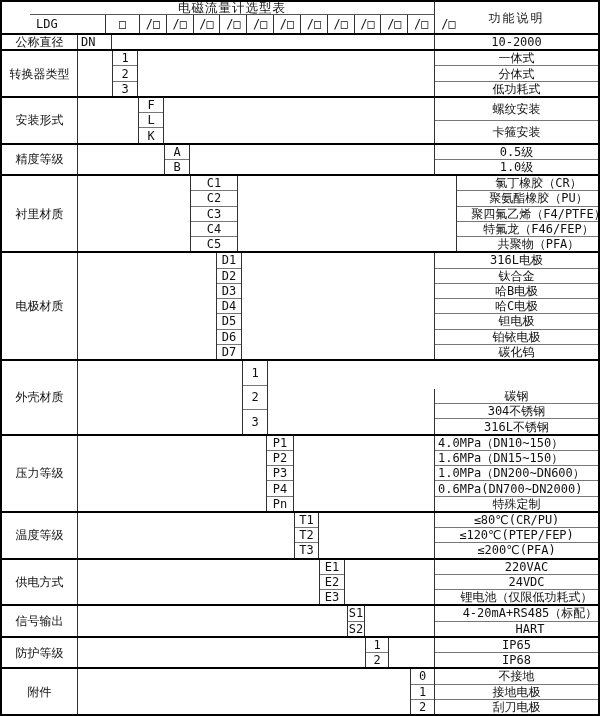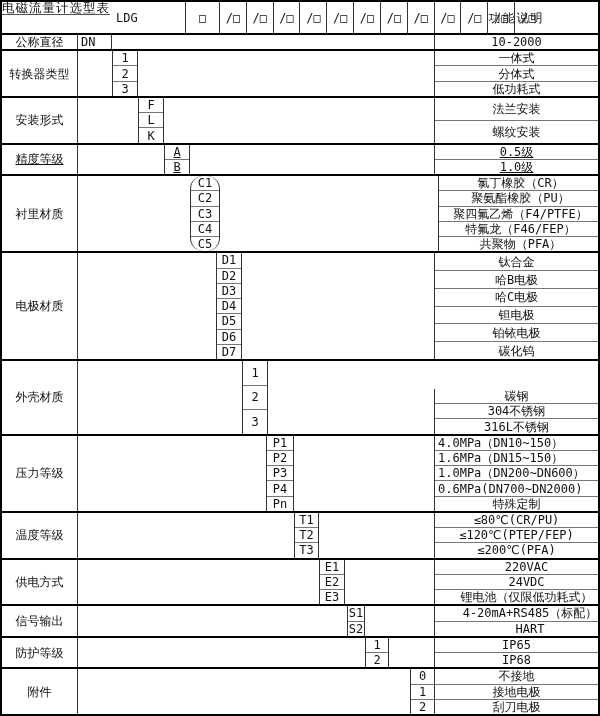--- a/index.html
+++ b/index.html
@@ -10,21 +10,21 @@
     border:2px solid #000;
     background:#fff;
     color:#111;
     font-family:"DejaVu Sans Mono","DejaVu Sans",sans-serif;
     font-size:12px;
     line-height:1;
     overflow:hidden;
   }
   .tbl *{box-sizing:border-box;flex-shrink:0;}
   .head-block{display:flex;height:33px;border-bottom:2px solid #000;}
-  .head-left{width:432px;display:flex;flex-direction:row;}
+  .head-left{width:432px;display:flex;flex-direction:column;padding-left:28px;}
   .title-row{height:13px;border-bottom:1px solid #555;display:flex;align-items:center;justify-content:center;font-size:12.5px;letter-spacing:1px;}
   .ldg-row{flex:1;display:flex;}
   .func-head{flex:1;border-left:1px solid #333;display:flex;align-items:center;justify-content:center;letter-spacing:2px;}
   .groups{display:flex;flex-direction:column;height:679px;}
   .grp{display:flex;border-bottom:2px solid #000;min-height:0;}
   .grp:last-child{border-bottom:none;}
   .cell{display:flex;align-items:center;justify-content:center;min-height:0;}
   .label{width:76px;border-right:1px solid #333;text-align:center;letter-spacing:0;}
   .spacer{min-height:0;}
   .stack{display:flex;flex-direction:column;min-height:0;}
@@ -92,41 +92,41 @@
       <div class="grp" style="flex-grow: 3;">
         <div class="cell label">安装形式</div>
         <div class="spacer" style="width: 60px;"></div>
         <div class="stack" style="width: 26px; border-left: 1px solid rgb(51, 51, 51); border-right: 1px solid rgb(51, 51, 51);">
           <div class="opt">F</div>
           <div class="opt">L</div>
           <div class="opt">K</div>
         </div>
         <div class="spacer" style="width: 270px;"></div>
         <div class="stack func-stack" style="width: 164px;">
-          <div class="opt">法兰安装</div>
           <div class="opt">螺纹安装</div>
-        </div>
-      </div>
-      <div class="grp" style="flex-grow: 2; text-decoration: underline;">
+          <div class="opt">卡箍安装</div>
+        </div>
+      </div>
+      <div class="grp" style="flex-grow: 2;">
         <div class="cell label">精度等级</div>
         <div class="spacer" style="width: 86px;"></div>
         <div class="stack" style="width: 26px; border-left: 1px solid rgb(51, 51, 51); border-right: 1px solid rgb(51, 51, 51);">
           <div class="opt">A</div>
           <div class="opt">B</div>
         </div>
         <div class="spacer" style="width: 244px;"></div>
         <div class="stack func-stack" style="width: 164px;">
           <div class="opt">0.5级</div>
           <div class="opt">1.0级</div>
         </div>
       </div>
       <div class="grp" style="flex-grow: 5;">
         <div class="cell label">衬里材质</div>
         <div class="spacer" style="width: 112px;"></div>
-        <div class="stack" style="width: 30px; border-left: 1px solid rgb(51, 51, 51); border-right: 1px solid rgb(51, 51, 51); border-radius: 13px;">
+        <div class="stack" style="width: 48px; border-left: 1px solid rgb(51, 51, 51); border-right: 1px solid rgb(51, 51, 51);">
           <div class="opt">C1</div>
           <div class="opt">C2</div>
           <div class="opt">C3</div>
           <div class="opt">C4</div>
           <div class="opt">C5</div>
         </div>
         <div class="spacer" style="width: 218px;"></div>
         <div class="stack func-stack" style="width: 164px;">
           <div class="opt">氯丁橡胶（CR）</div>
           <div class="opt">聚氨酯橡胶（PU）</div>
@@ -142,20 +142,21 @@
           <div class="opt">D1</div>
           <div class="opt">D2</div>
           <div class="opt">D3</div>
           <div class="opt">D4</div>
           <div class="opt">D5</div>
           <div class="opt">D6</div>
           <div class="opt">D7</div>
         </div>
         <div class="spacer" style="width: 192px;"></div>
         <div class="stack func-stack" style="width: 164px;">
+          <div class="opt">316L电极</div>
           <div class="opt">钛合金</div>
           <div class="opt">哈B电极</div>
           <div class="opt">哈C电极</div>
           <div class="opt">钽电极</div>
           <div class="opt">铂铱电极</div>
           <div class="opt">碳化钨</div>
         </div>
       </div>
       <div class="grp" style="flex-grow: 3;">
         <div class="cell label">外壳材质</div>

